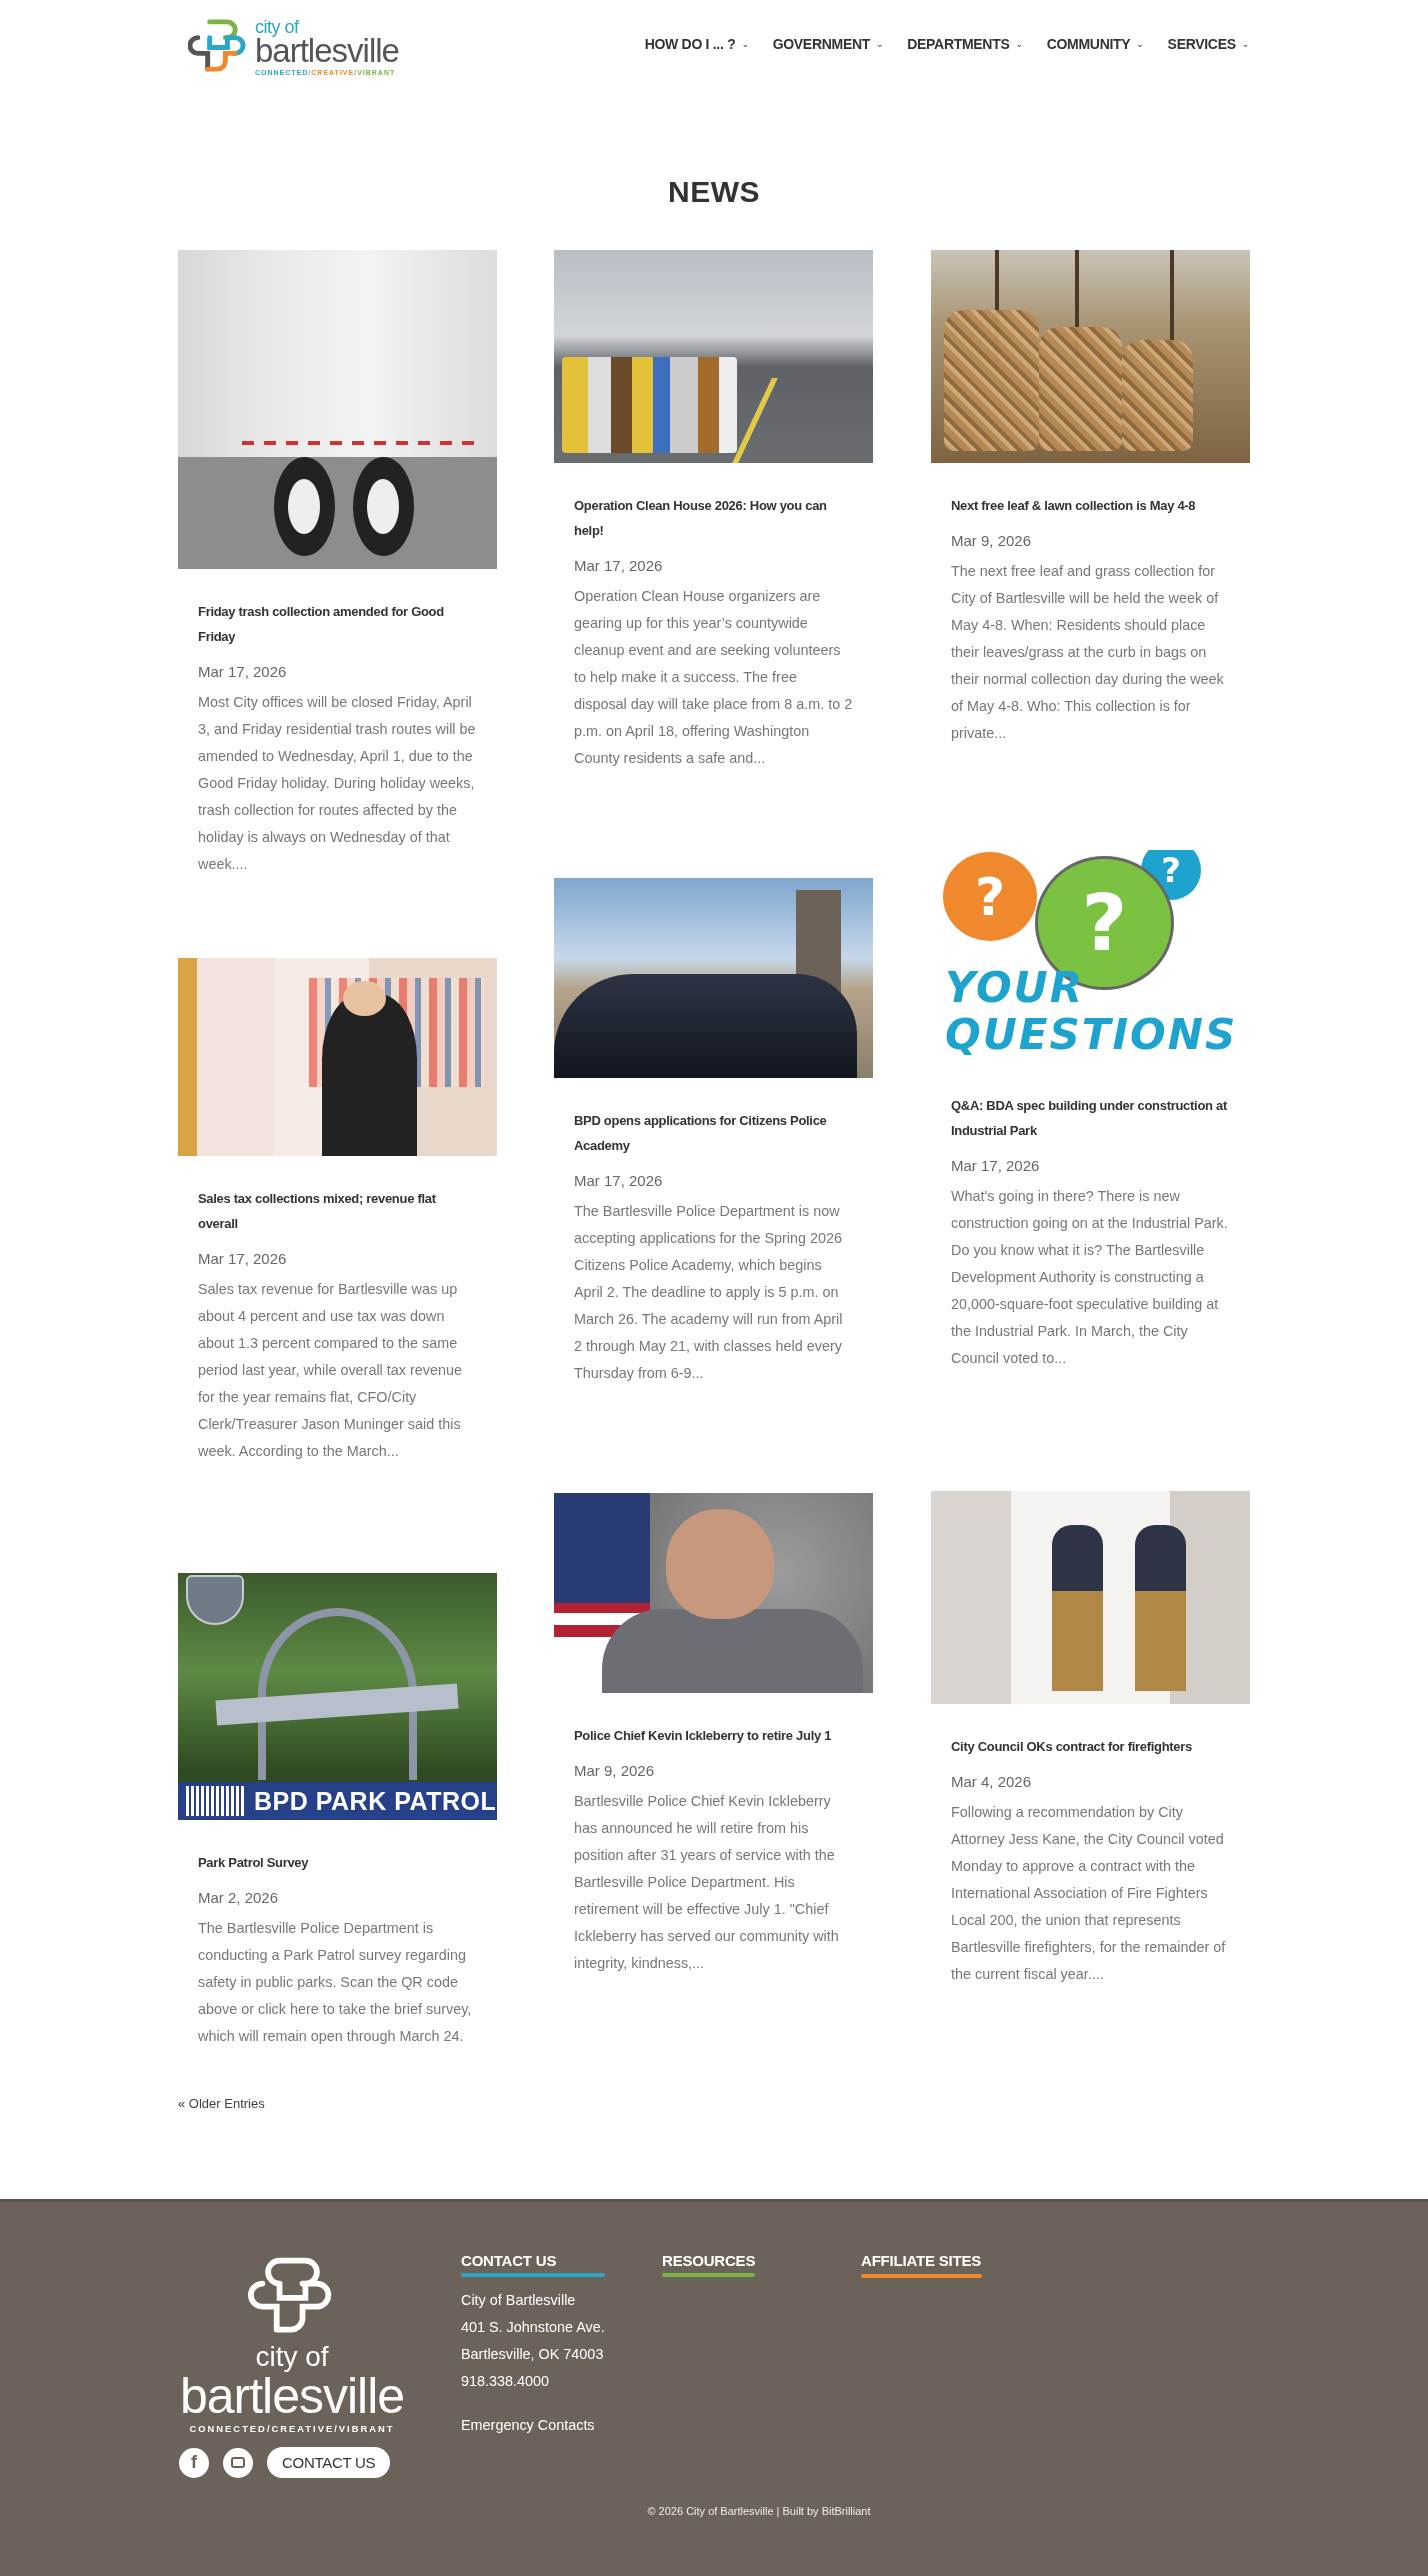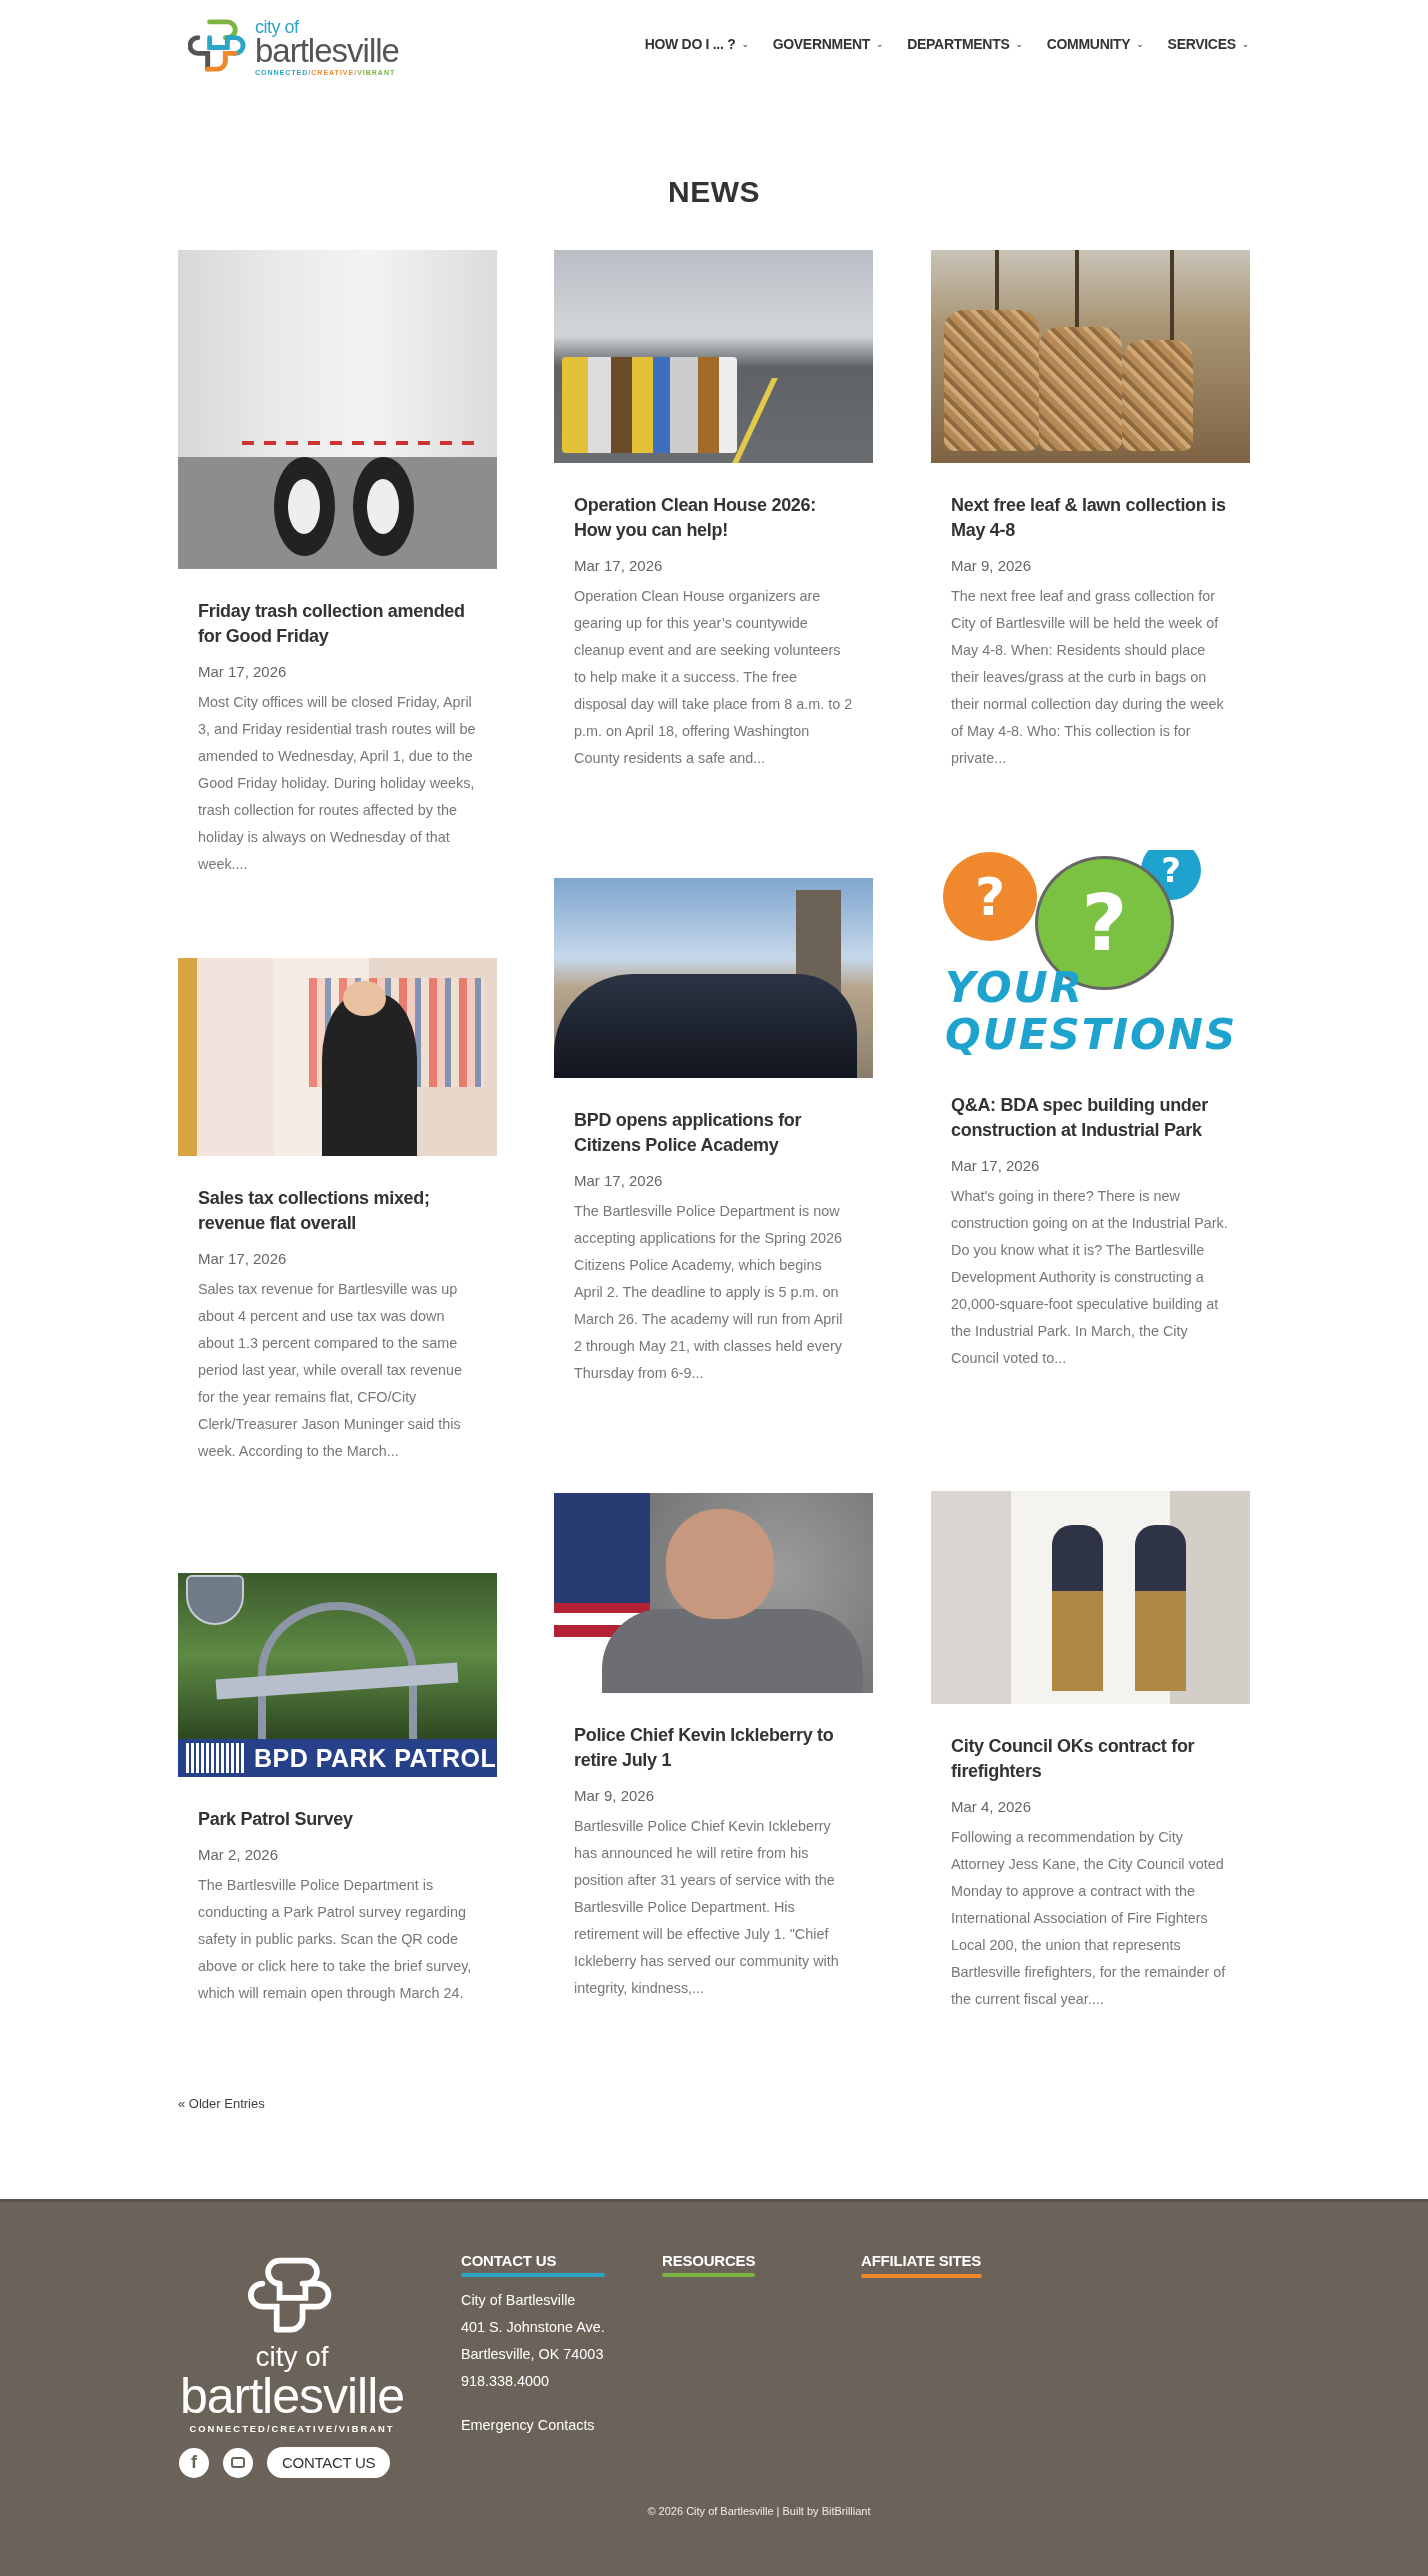--- a/index.html
+++ b/index.html
@@ -20,21 +20,21 @@
   .nav-item { display: flex; align-items: center; gap: 6px; font-size: 14px; font-weight: bold; color: #333; letter-spacing: -0.3px; cursor: pointer; }
   .chev { font-size: 9px; color: #555; }
 
   
   .page-title { position: absolute; left: 0; width: 1428px; top: 175px; text-align: center; font-size: 30px; font-weight: bold; color: #333; letter-spacing: 0.5px; }
 
   
   .card { position: absolute; width: 319px; }
   .card .img { width: 319px; display: block; position: relative; overflow: hidden; }
   .card .body { padding: 0 20px; }
-  .card h2 { font-size: 18px; line-height: 25px; font-weight: bold; color: #333; margin-top: 30px; letter-spacing: -0.3px; }
+  .card h2 { font-size: 13px; line-height: 25px; font-weight: bold; color: #333; margin-top: 30px; letter-spacing: -0.3px; }
   .card .date { font-size: 15px; color: #666; margin-top: 14px; }
   .card p { font-size: 14.4px; line-height: 27px; color: #777; margin-top: 9px; }
 
   
   .img-truck { background: linear-gradient(90deg, #d8d8d8 0%, #e9e9e9 30%, #f3f3f3 60%, #dcdcdc 100%); }
   .img-truck .road { position: absolute; left: 0; bottom: 0; width: 100%; height: 35%; background: #8d8d8d; }
   .img-truck .wheel { position: absolute; bottom: 4%; width: 61px; height: 99px; border-radius: 50%; background: #222; }
   .img-truck .wheel::after { content: ""; position: absolute; left: 14px; top: 22px; width: 32px; height: 55px; border-radius: 50%; background: #eee; }
   .img-truck .stripe { position: absolute; left: 20%; top: 60%; width: 75%; height: 4px; background: repeating-linear-gradient(90deg, #c33 0 12px, transparent 12px 22px); }
   .img-cleanup { background: linear-gradient(180deg, #b8bec4 0%, #d2d6da 40%, #5e6266 55%, #6a6d70 100%); }
@@ -155,21 +155,21 @@
       <span class="person"></span>
   </a>
   <div class="body">
     <h2><a>Sales tax collections mixed; revenue flat overall</a></h2>
     <div class="date">Mar 17, 2026</div>
     <p>Sales tax revenue for Bartlesville was up about 4 percent and use tax was down about 1.3 percent compared to the same period last year, while overall tax revenue for the year remains flat, CFO/City Clerk/Treasurer Jason Muninger said this week. According to the March...</p>
   </div>
 </article>
 
 <article class="card" style="left:178px; top:1573px;">
-  <a class="img img-park" style="height:204px;">
+  <a class="img img-park" style="height:247px;">
     <span class="arch"></span>
       <span class="bridge"></span>
     <span class="badge"></span>
     <span class="banner">
         <span class="qr"></span>
         <span>BPD PARK PATROL</span>
       </span>
   </a>
   <div class="body">
     <h2><a>Park Patrol Survey</a></h2>

